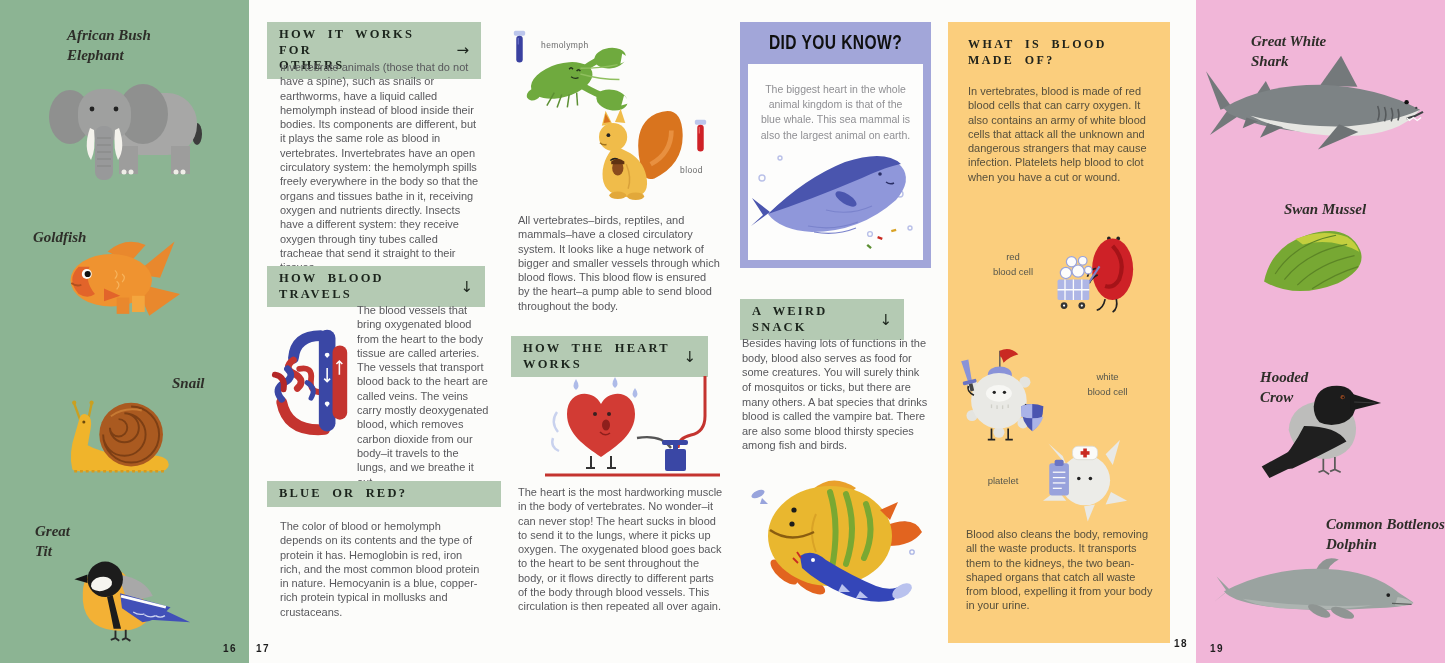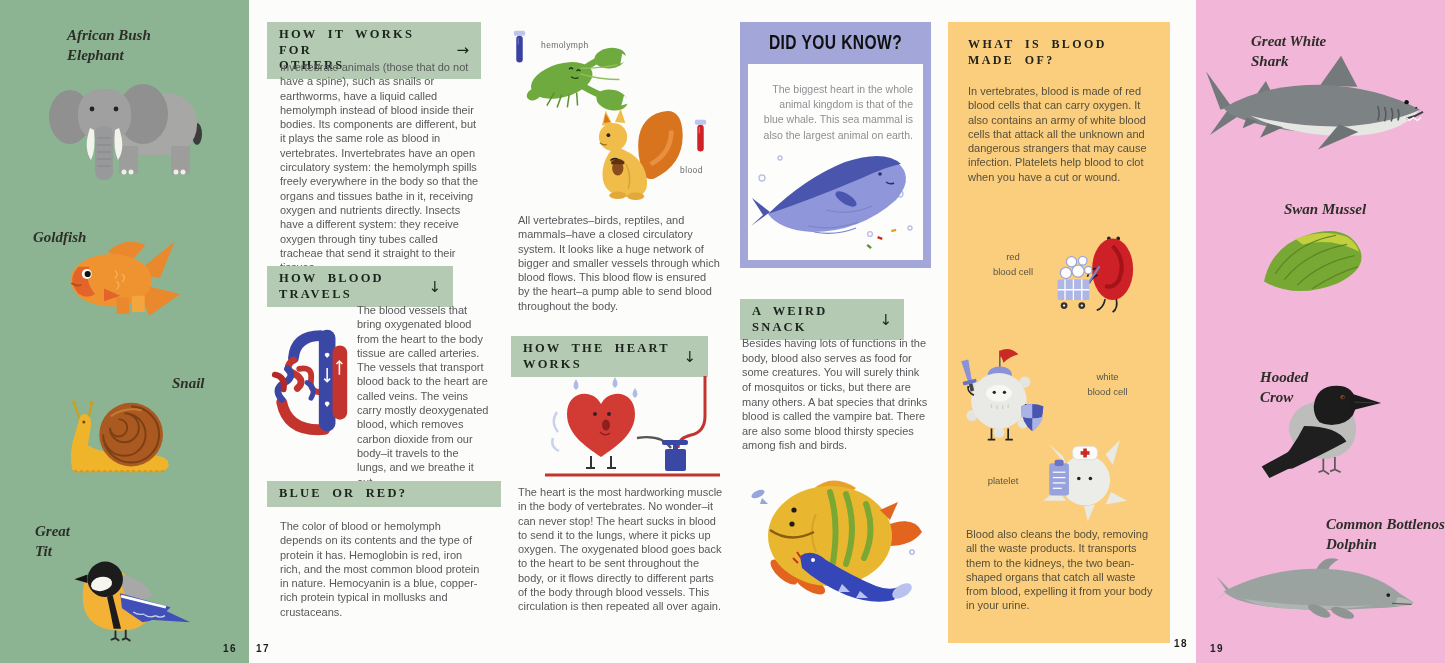--- a/index.html
+++ b/index.html
@@ -29,21 +29,21 @@
   .btxt { position:absolute; font-size:11px; line-height:1.3; color:#58585c; }
 
   .tiny-lbl { position:absolute; font-size:8.5px; letter-spacing:.4px; color:#6b6b6b; }
 
   
   .dyk { position:absolute; left:740px; top:22px; width:191px; height:246px; background:#a2a6d9; }
   .dyk-title { position:absolute; left:0; top:10px; width:100%; text-align:center; color:#101010;
                font-weight:700; font-size:19px; letter-spacing:.5px; transform:scale(.82,1.08); }
   .dyk-inner { position:absolute; left:8px; right:8px; top:42px; bottom:8px; background:#fdfdfc; }
   .dyk-body { position:absolute; left:10px; right:10px; top:18px; font-size:10.5px; line-height:1.45;
-              color:#8f8f93; text-align:right; }
+              color:#8f8f93; text-align:center; }
 
   
   .yp-title { position:absolute; left:20px; top:14px; width:190px; font-family:"Liberation Serif", serif;
               font-weight:700; font-size:12px; line-height:1.35; letter-spacing:2.4px; word-spacing:5px;
               color:#20231c; white-space:pre-line; }
   .yp-body { position:absolute; font-size:11px; line-height:1.3; color:#564f3c; }
   .cell-lbl { position:absolute; font-size:9.5px; line-height:1.55; color:#55564c; text-align:center; white-space:pre-line; }
 </style>
 </head>
 <body>
@@ -147,21 +147,21 @@
 
   <section class="abs" style="left:249px; top:0; width:261px; height:663px;">
 
     <div class="sec-h" style="left:18px; top:22px; width:214px;">
       <span class="t">HOW IT WORKS FOR
 OTHERS</span>
       <span class="ar">→</span>
     </div>
     <p class="btxt" style="left:31px; top:60px; width:200px;">Invertebrate animals (those that do not have a spine), such as snails or earthworms, have a liquid called hemolymph instead of blood inside their bodies. Its components are different, but it plays the same role as blood in vertebrates. Invertebrates have an open circulatory system: the hemolymph spills freely everywhere in the body so that the organs and tissues bathe in it, receiving oxygen and nutrients directly. Insects have a different system: they receive oxygen through tiny tubes called tracheae that send it straight to their tissues.</p>
 
-    <div class="sec-h" style="left:18px; top:266px; width:186px;">
+    <div class="sec-h" style="left:18px; top:266px; width:218px;">
       <span class="t">HOW BLOOD TRAVELS</span>
       <span class="ar">↓</span>
     </div>
 
     <svg style="left:19px; top:323px;" width="88" height="124" viewBox="0 0 90 125">
       <path d="M54 12 Q28 12 26 35" stroke="#3a47a5" stroke-width="11" fill="none" stroke-linecap="round"></path>
       <path d="M58 108 Q20 111 14 80" stroke="#c4342f" stroke-width="11" fill="none" stroke-linecap="round"></path>
       <path d="M26 37 q-11 8 1 14 q12 7 3 15" stroke="#c4342f" stroke-width="7" fill="none" stroke-linecap="round"></path>
       <path d="M14 77 q-9 -10 3 -17 q11 -6 3 -14" stroke="#3a47a5" stroke-width="7" fill="none" stroke-linecap="round"></path>
       <path d="M32 46 q14 -3 12 11 q-2 13 11 13" stroke="#c4342f" stroke-width="6" fill="none" stroke-linecap="round"></path>

